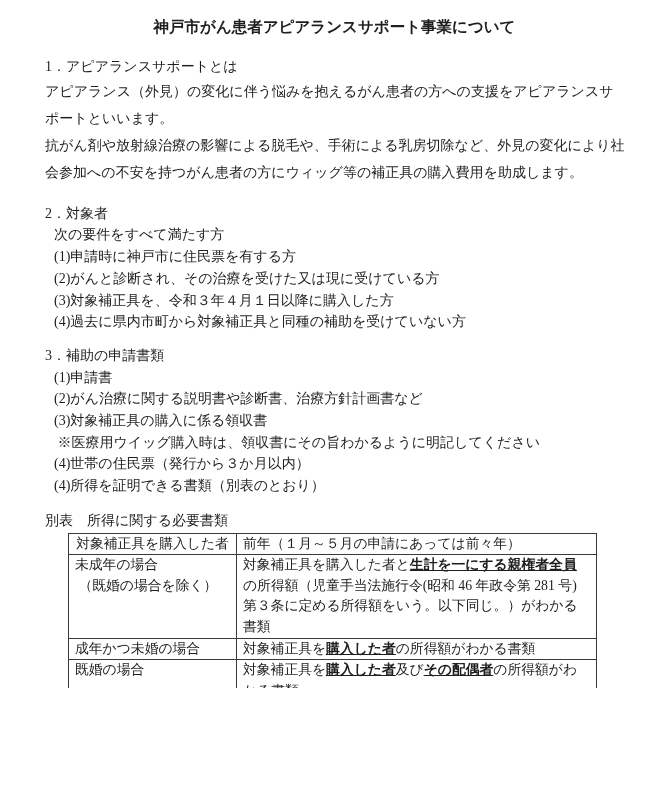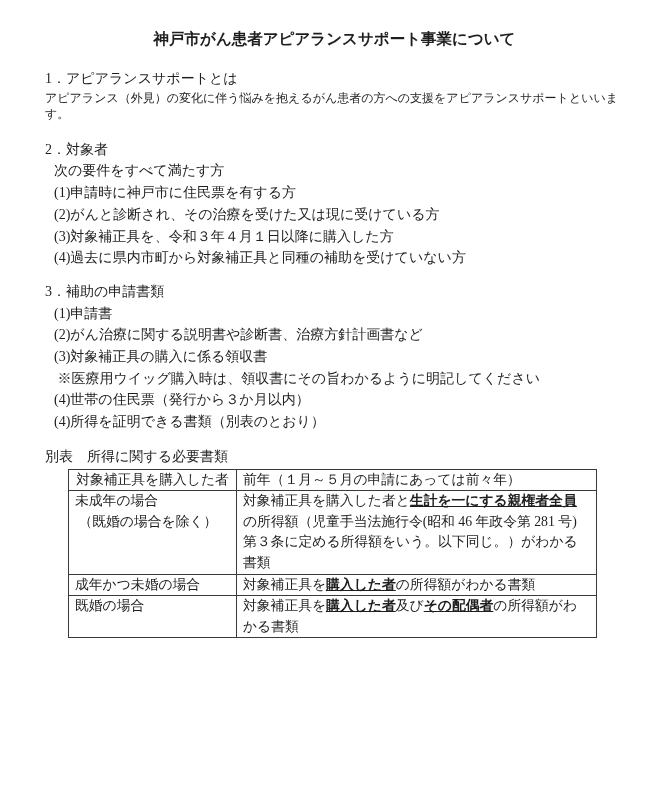--- a/index.html
+++ b/index.html
@@ -6,21 +6,21 @@
   body{
     width:660px;height:800px;
     background:#ffffff;
     color:#1e1e1e;
     font-family:"Liberation Serif","DejaVu Serif",serif;
     overflow:hidden;
   }
   .page{
     box-sizing:border-box;
     width:660px;height:688px;
-    padding:28px 24px 0 33px;
+    padding:16px 24px 0 33px;
     overflow:hidden;
   }
   .title{
     margin:0;
     font-size:15.5px;
     font-weight:700;
     text-align:center;
     line-height:22px;
   }
   .intro{
@@ -34,22 +34,22 @@
   .sec-s2{margin-top:17px;}
   .sec-s3{margin-top:12px;}
   .s-head{
     margin-left:12px;
     font-size:14px;
     line-height:21.7px;
   }
   .s-par{
     margin:0 0 0 12px;
     width:582px;
-    font-size:12px;
-    line-height:16px;
+    font-size:14px;
+    line-height:27px;
   }
   .s-items{margin-left:21px;}
   .s-line{
     font-size:14px;
     line-height:21.7px;
     white-space:pre;
   }
   .tbl-caption{
     margin:13px 0 0 12px;
     font-size:14px;
@@ -76,20 +76,21 @@
 <body>
 
 <div class="page">
 
   <h1 class="title">神戸市がん患者アピアランスサポート事業について</h1>
 
 
   <section class="sec sec-s1">
     <div class="s-head">1．アピアランスサポートとは</div>
     <p class="s-par">アピアランス（外見）の変化に伴う悩みを抱えるがん患者の方への支援をアピアランスサポートといいます。</p>
+    <p class="s-par">抗がん剤や放射線治療の影響による脱毛や、手術による乳房切除など、外見の変化により社会参加への不安を持つがん患者の方にウィッグ等の補正具の購入費用を助成します。</p>
   </section>
 
   <section class="sec sec-s2">
     <div class="s-head">2．対象者</div>
     <div class="s-items">
         <div class="s-line">次の要件をすべて満たす方</div>
         <div class="s-line">(1)申請時に神戸市に住民票を有する方</div>
         <div class="s-line">(2)がんと診断され、その治療を受けた又は現に受けている方</div>
         <div class="s-line">(3)対象補正具を、令和３年４月１日以降に購入した方</div>
         <div class="s-line">(4)過去に県内市町から対象補正具と同種の補助を受けていない方</div>

